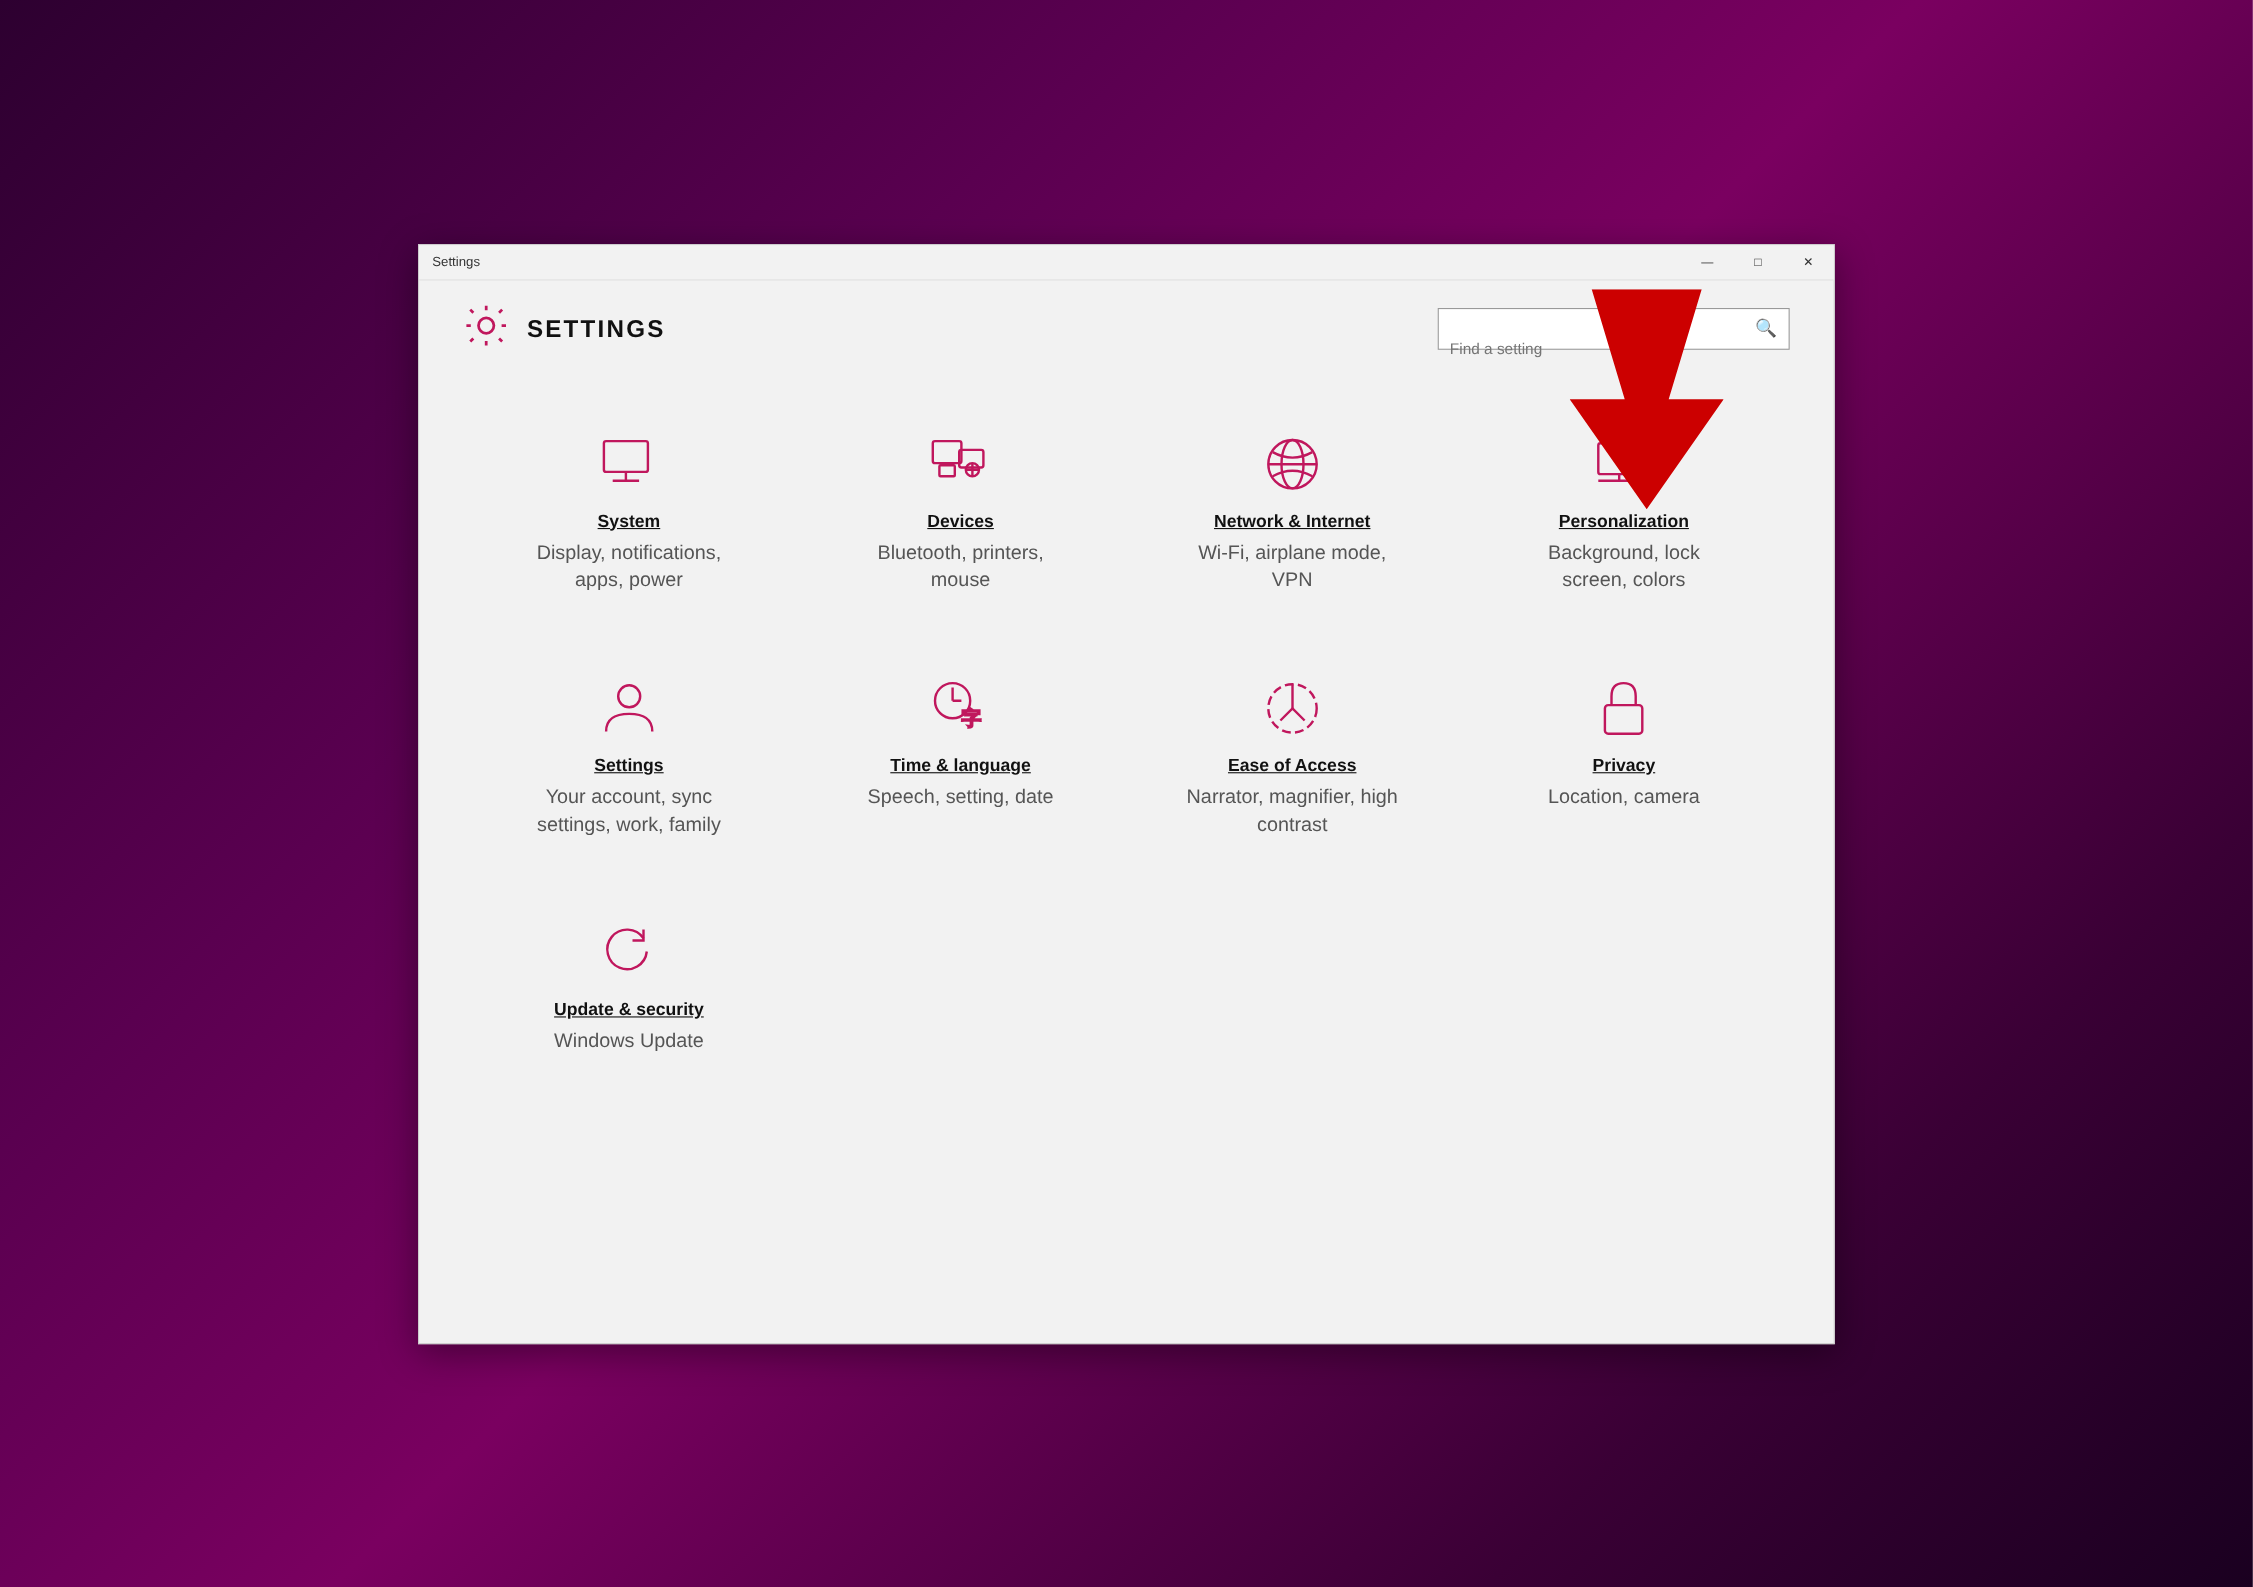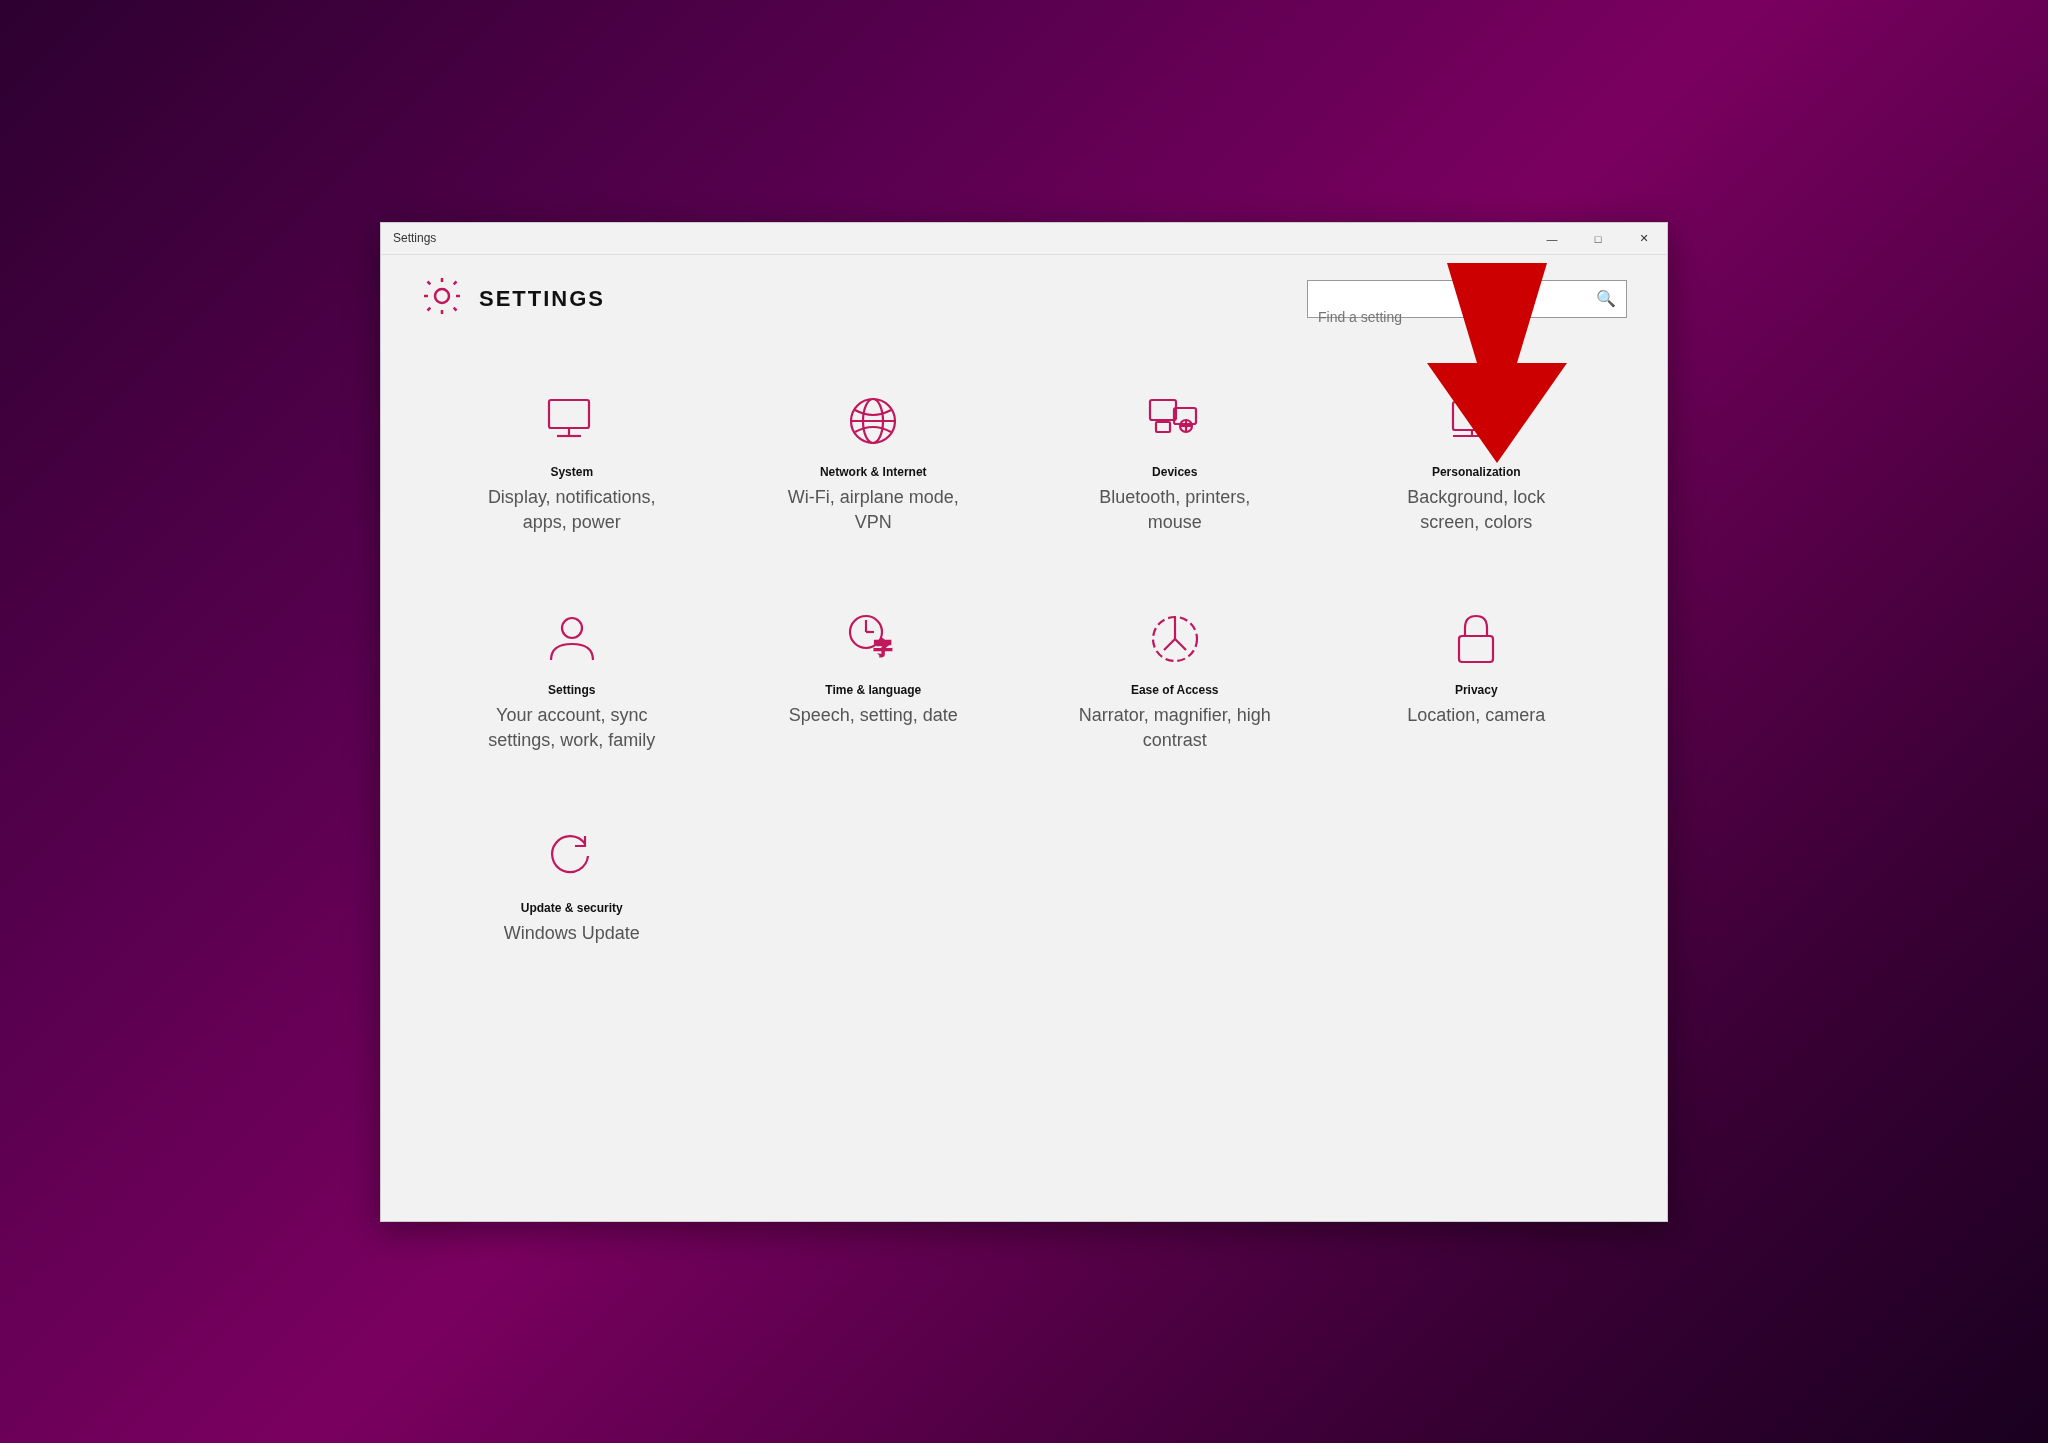--- a/index.html
+++ b/index.html
@@ -149,24 +149,25 @@
 
     .setting-icon svg {
       width: 58px;
       height: 58px;
       fill: none;
       stroke: #c0175d;
       stroke-width: 2.2;
     }
 
     .setting-name {
-      font-size: 12px;
+      font-size: 16px;
       font-weight: 600;
       color: #111;
       margin-bottom: 6px;
+      text-decoration: underline;
     }
 
     .setting-desc {
       font-size: 18px;
       color: #555;
       line-height: 1.4;
       max-width: 200px;
     }
 
     .red-arrow {
@@ -223,49 +224,49 @@
             <line x1="26" y1="36" x2="26" y2="44"></line>
           </svg>
         </div>
         <div class="setting-name">System</div>
         <div class="setting-desc">Display, notifications, apps, power</div>
       </div>
 
       <div class="setting-item">
         <div class="setting-icon">
           <svg viewBox="0 0 58 58">
-            <circle cx="29" cy="29" r="22"></circle>
-            <ellipse cx="29" cy="29" rx="10" ry="22"></ellipse>
-            <line x1="7" y1="29" x2="51" y2="29"></line>
-            <path d="M11 18 Q29 28 47 18"></path>
-            <path d="M11 40 Q29 30 47 40"></path>
-          </svg>
-        </div>
-        <div class="setting-name">Network &amp; Internet</div>
-        <div class="setting-desc">Wi-Fi, airplane mode, VPN</div>
-      </div>
-
-      <div class="setting-item">
-        <div class="setting-icon">
-          <svg viewBox="0 0 58 58">
             <rect x="4" y="8" width="26" height="20" rx="2"></rect>
             <rect x="28" y="16" width="22" height="16" rx="2"></rect>
             <circle cx="40" cy="34" r="6"></circle>
             <line x1="34" y1="34" x2="46" y2="34"></line>
             <line x1="40" y1="28" x2="40" y2="40"></line>
             <rect x="10" y="30" width="14" height="10" rx="1"></rect>
           </svg>
         </div>
         <div class="setting-name">Devices</div>
         <div class="setting-desc">Bluetooth, printers, mouse</div>
       </div>
 
       <div class="setting-item">
         <div class="setting-icon">
           <svg viewBox="0 0 58 58">
+            <circle cx="29" cy="29" r="22"></circle>
+            <ellipse cx="29" cy="29" rx="10" ry="22"></ellipse>
+            <line x1="7" y1="29" x2="51" y2="29"></line>
+            <path d="M11 18 Q29 28 47 18"></path>
+            <path d="M11 40 Q29 30 47 40"></path>
+          </svg>
+        </div>
+        <div class="setting-name">Network &amp; Internet</div>
+        <div class="setting-desc">Wi-Fi, airplane mode, VPN</div>
+      </div>
+
+      <div class="setting-item">
+        <div class="setting-icon">
+          <svg viewBox="0 0 58 58">
             <rect x="6" y="10" width="38" height="28" rx="2"></rect>
             <line x1="6" y1="44" x2="44" y2="44"></line>
             <line x1="25" y1="38" x2="25" y2="44"></line>
             <path d="M36 10 L50 6 L52 20 L38 24 Z"></path>
             <line x1="36" y1="10" x2="52" y2="20"></line>
             <circle cx="46" cy="10" r="3"></circle>
           </svg>
         </div>
         <div class="setting-name">Personalization</div>
         <div class="setting-desc">Background, lock screen, colors</div>

